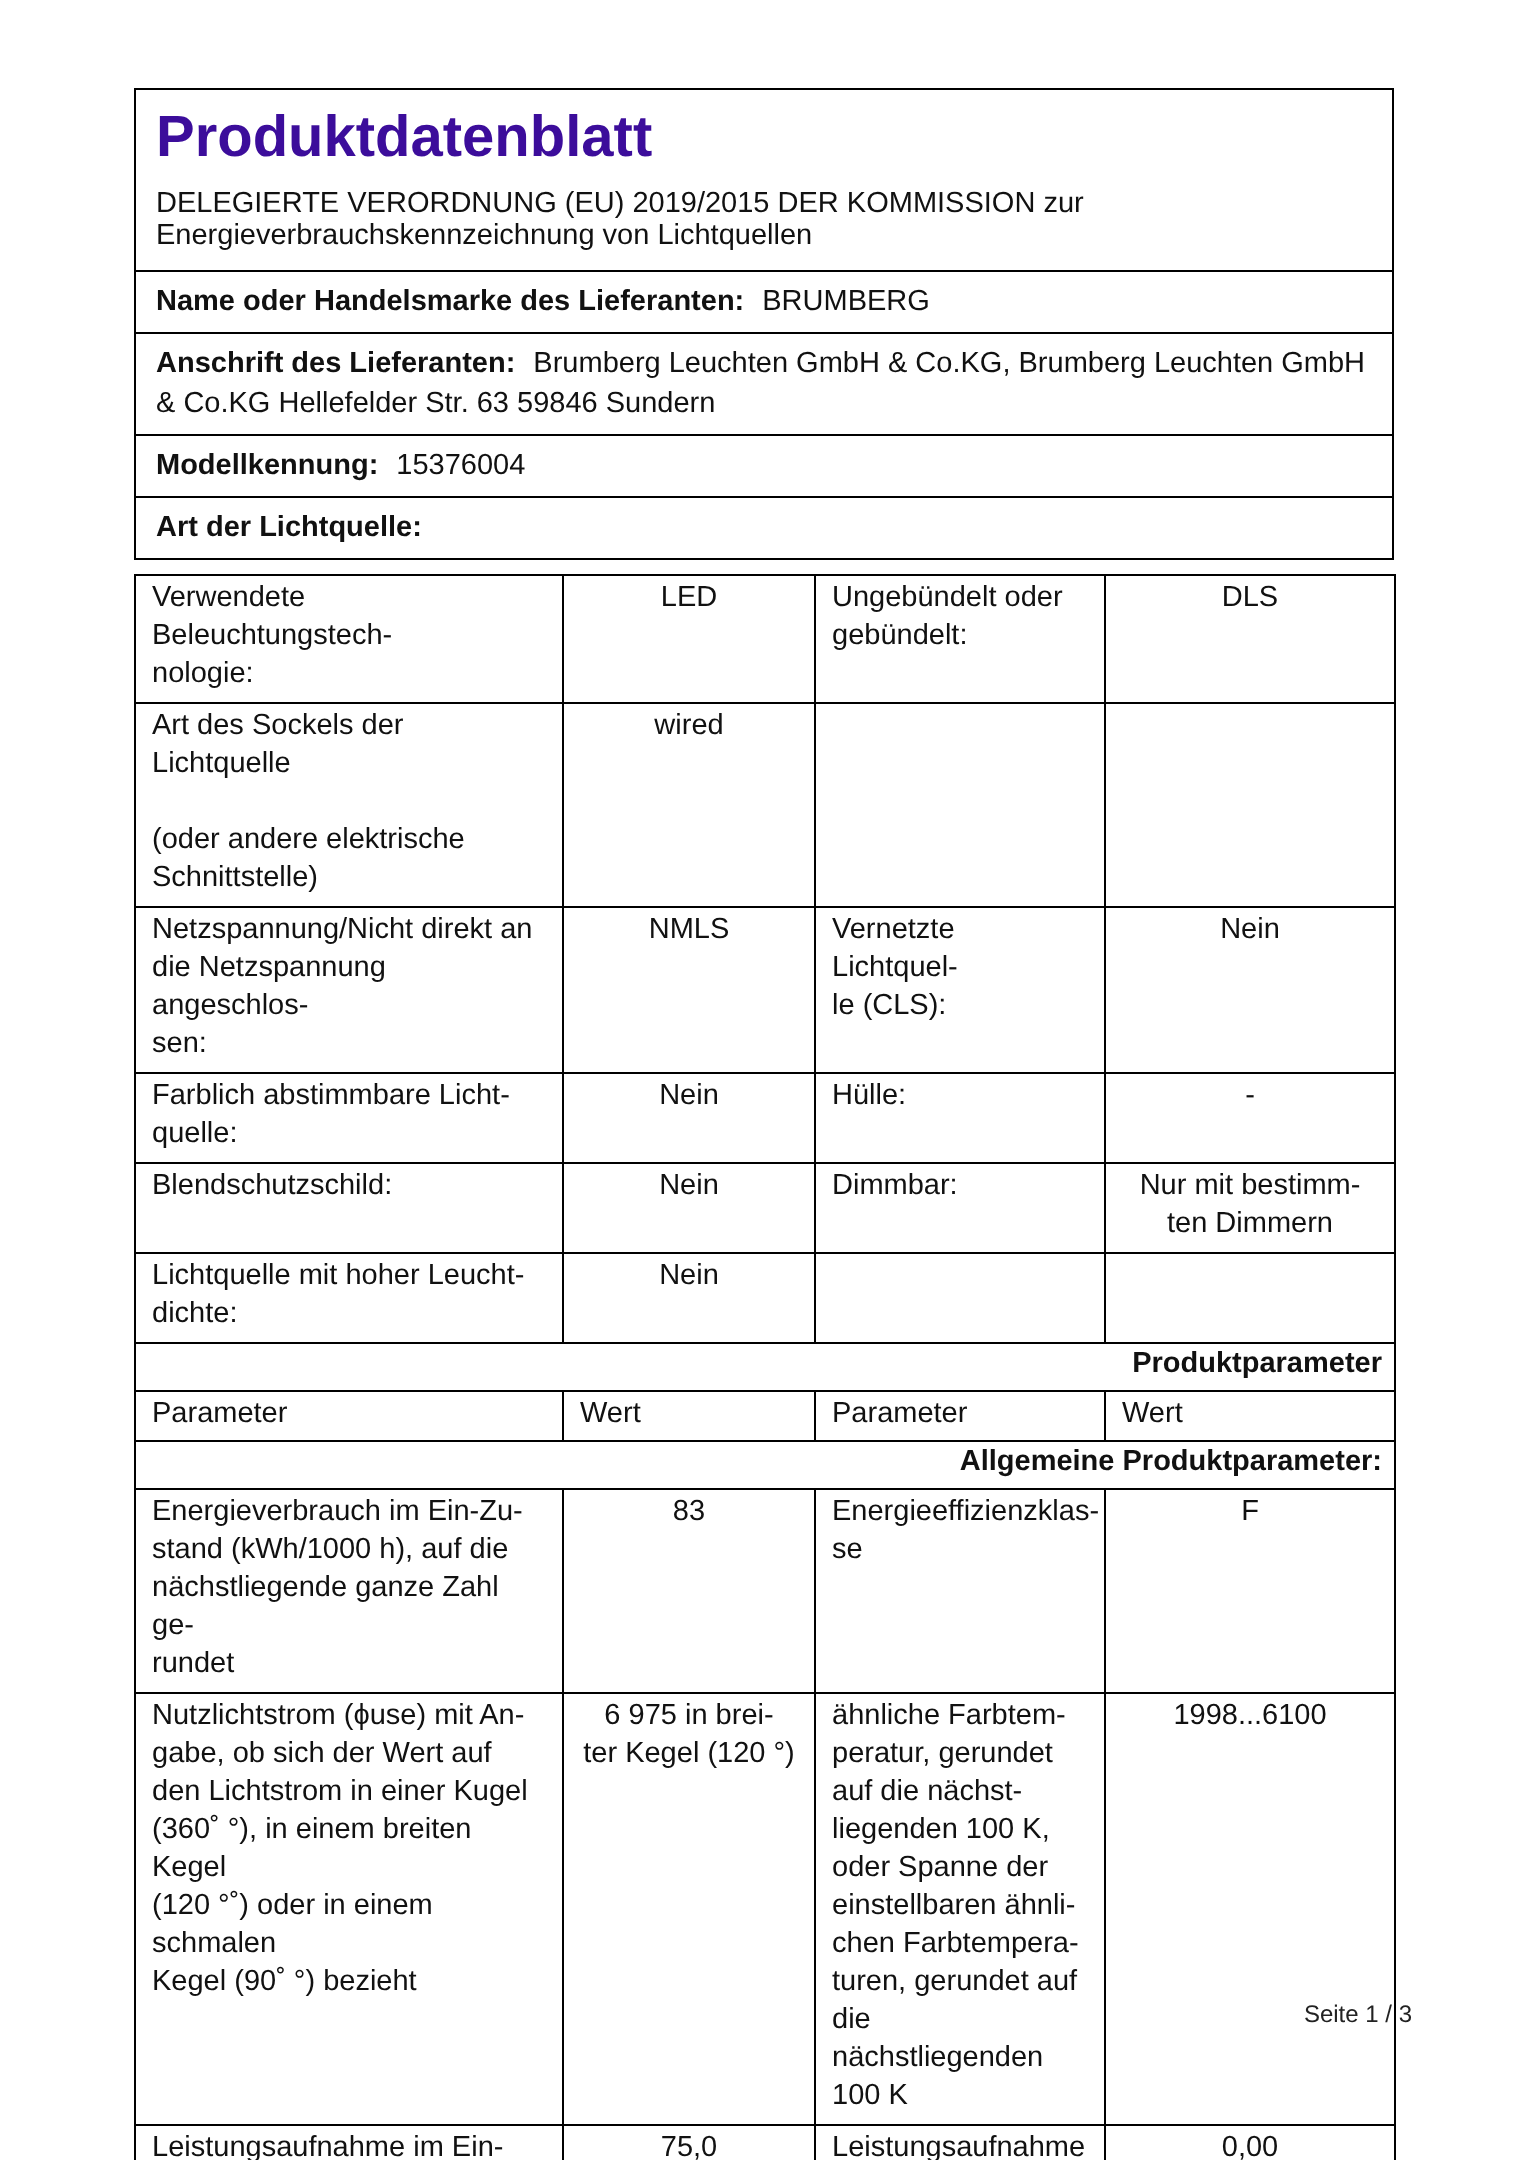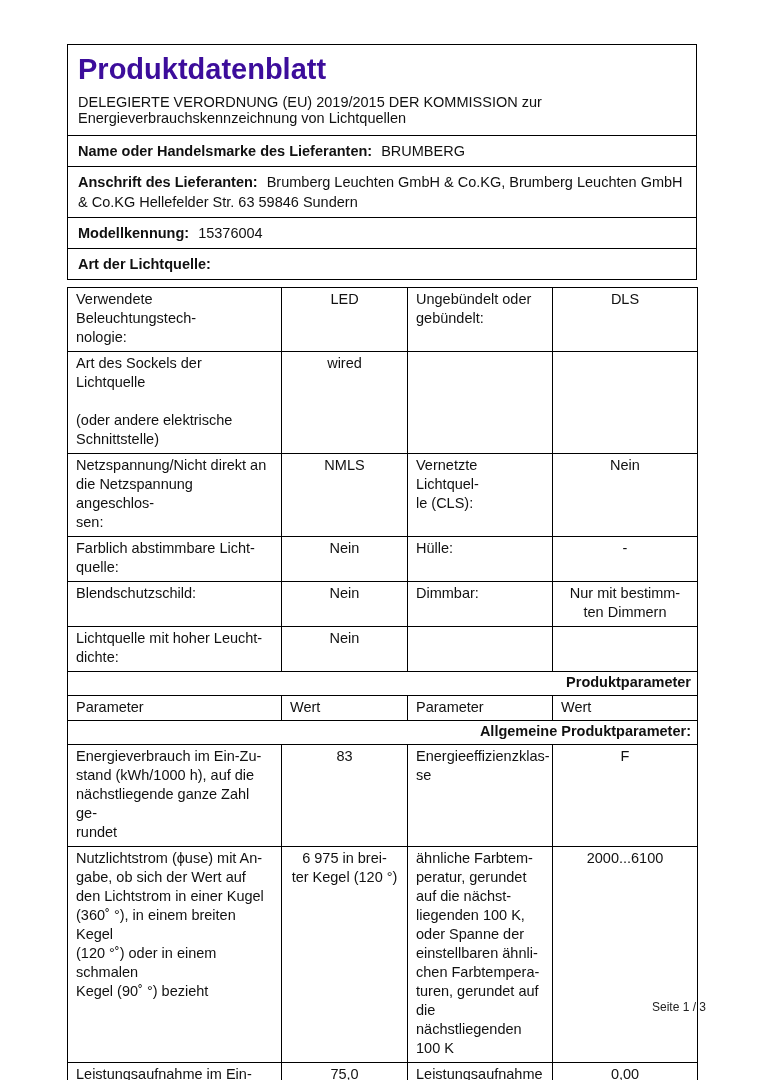--- a/index.html
+++ b/index.html
@@ -158,21 +158,21 @@
           <td class="p">ähnliche Farbtem-
 peratur, gerundet
 auf die nächst-
 liegenden 100 K,
 oder Spanne der
 einstellbaren ähnli-
 chen Farbtempera-
 turen, gerundet auf
 die nächstliegenden
 100 K</td>
-          <td class="v">2000...6100</td>
+          <td class="v">1998...6100</td>
         </tr>
       <tr>
           <td class="p"><span>Leistungsaufnahme im Ein-Zu-
 stand (P</span></td>
           <td class="v">75,0</td>
           <td class="p"><span>Leistungsaufnahme
 im Bereitschaftszu-
 stand (P</span></td>
           <td class="v">0,00</td>
         </tr>

